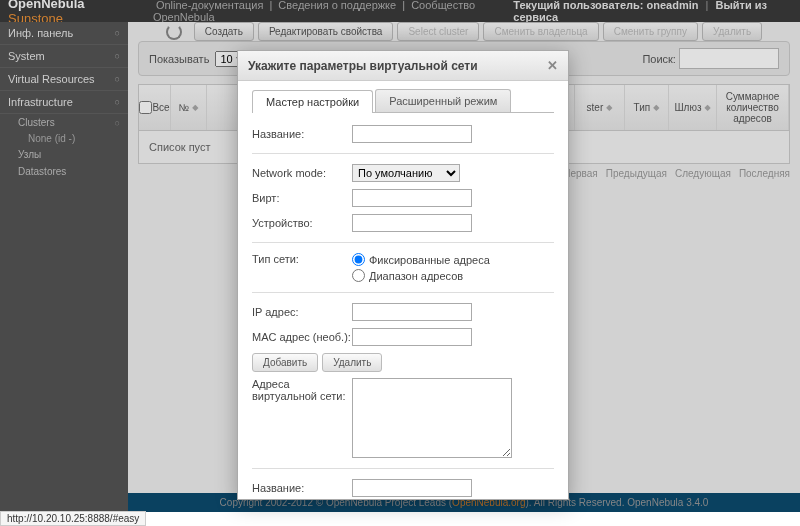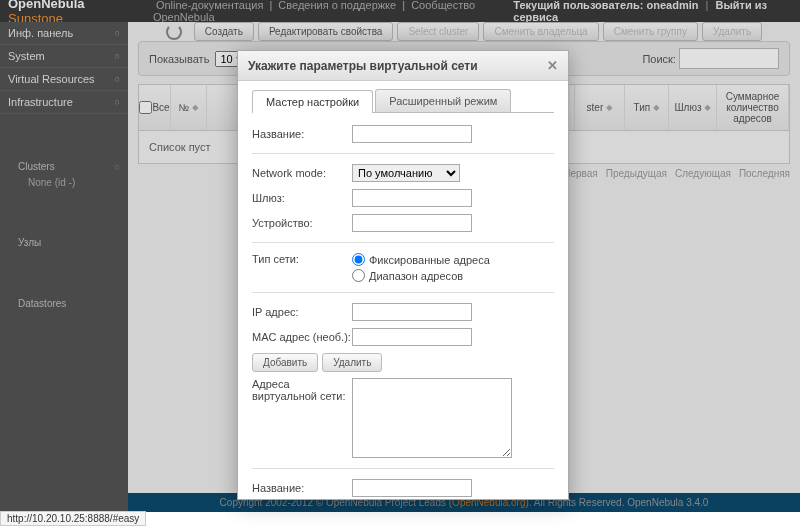--- a/index.html
+++ b/index.html
@@ -8,21 +8,21 @@
 .logo { color: #ddd; font-weight: bold; font-size: 13px; }
 .logo .orange { color: #d08030; font-weight: normal; }
 .topnav { margin-left: 20px; color: #999; }
 .topnav a { color: #999; text-decoration: none; margin: 0 3px; }
 .userinfo { margin-left: auto; color: #ccc; font-weight: bold; }
 .userinfo .sep { font-weight: normal; color: #888; margin: 0 4px; }
 .main { display: flex; height: 490px; }
 .sidebar { width: 128px; background: #4a4a4a; color: #ccc; font-size: 11px; }
 .sidebar .item { padding: 5px 8px; border-bottom: 1px solid #555; display: flex; align-items: center; position: relative; }
 .sidebar .item .arrow { margin-left: auto; color: #888; font-size: 9px; }
-.sidebar .sub { padding: 3px 8px 3px 18px; color: #aaa; font-size: 10px; display: flex; align-items: flex-end; margin-top: 44px; }
+.sidebar .sub { padding: 3px 8px 3px 18px; color: #aaa; font-size: 10px; display: flex; align-items: flex-end; }
 .sidebar .sub .arrow { margin-left: auto; color: #777; font-size: 9px; }
 .sidebar .sub2 { padding: 2px 8px 2px 28px; color: #999; font-size: 10px; }
 .sidebar .sub.active { background: #d08030; color: #fff; }
 .content { flex: 1; background: #f0f0f0; position: relative; }
 .toolbar { display: flex; justify-content: center; gap: 4px; align-items: center; }
 .btn { background: linear-gradient(#fafafa,#e0e0e0); border: 1px solid #bbb; border-radius: 3px; padding: 3px 10px; font-size: 10px; color: #555; cursor: pointer; }
 .btn.disabled { color: #bbb; }
 .refresh-ico { width: 16px; height: 16px; border: 2px solid #888; border-radius: 50%; border-top-color: transparent; display: inline-block; margin-right: 8px; }
 .filterbar { margin: 0 10px 8px 10px; background: #e8e8e8; border: 1px solid #ccc; border-radius: 4px; padding: 6px 10px; display: flex; align-items: center; font-size: 11px; color: #555; }
 .filterbar select { margin: 0 6px; font-size: 11px; }
@@ -190,21 +190,21 @@
     <div class="form-row">
         <label>Название:</label>
         <input type="text" style="">
       </div>
     <div class="divider"></div>
     <div class="form-row">
         <label>Network mode:</label>
         <select><option>По умолчанию</option></select>
       </div>
     <div class="form-row">
-        <label>Шлюз:</label>
+        <label>Вирт:</label>
         <input type="text" style="">
       </div>
     <div class="form-row">
         <label>Устройство:</label>
         <input type="text" style="">
       </div>
     <div class="divider"></div>
     <div class="form-row va-top">
       <label>Тип сети:</label>
       <div class="radio-group">

